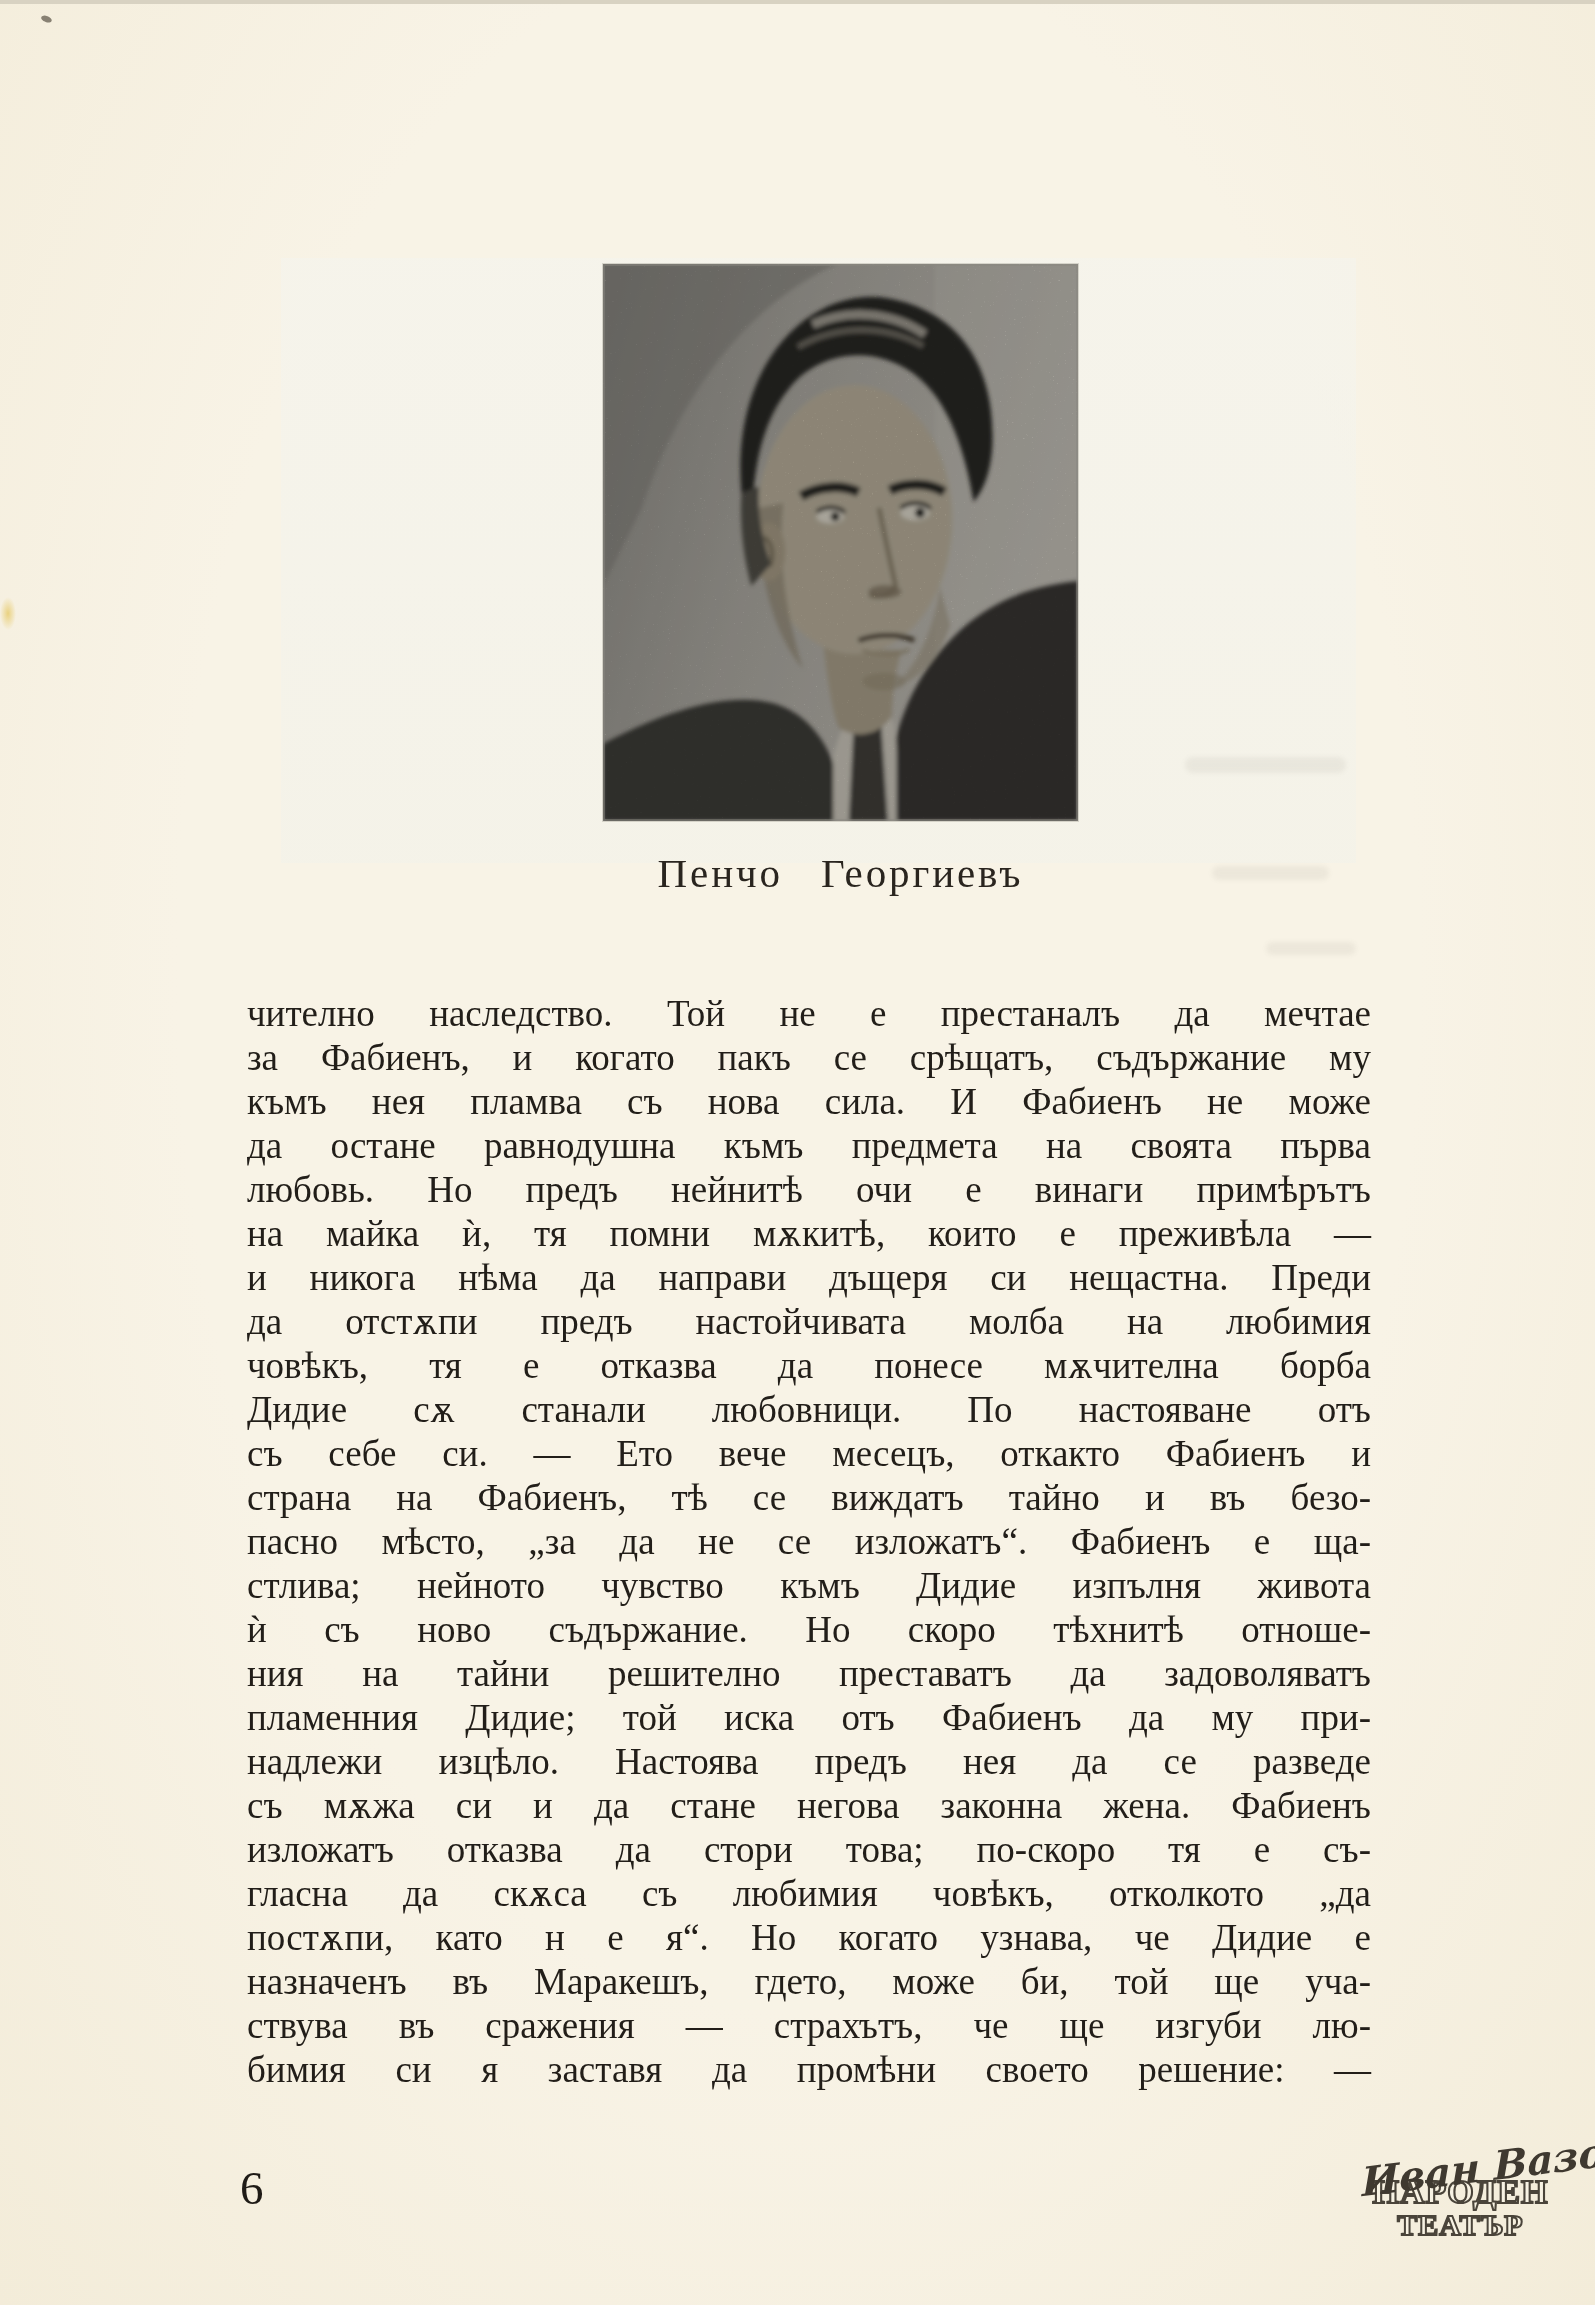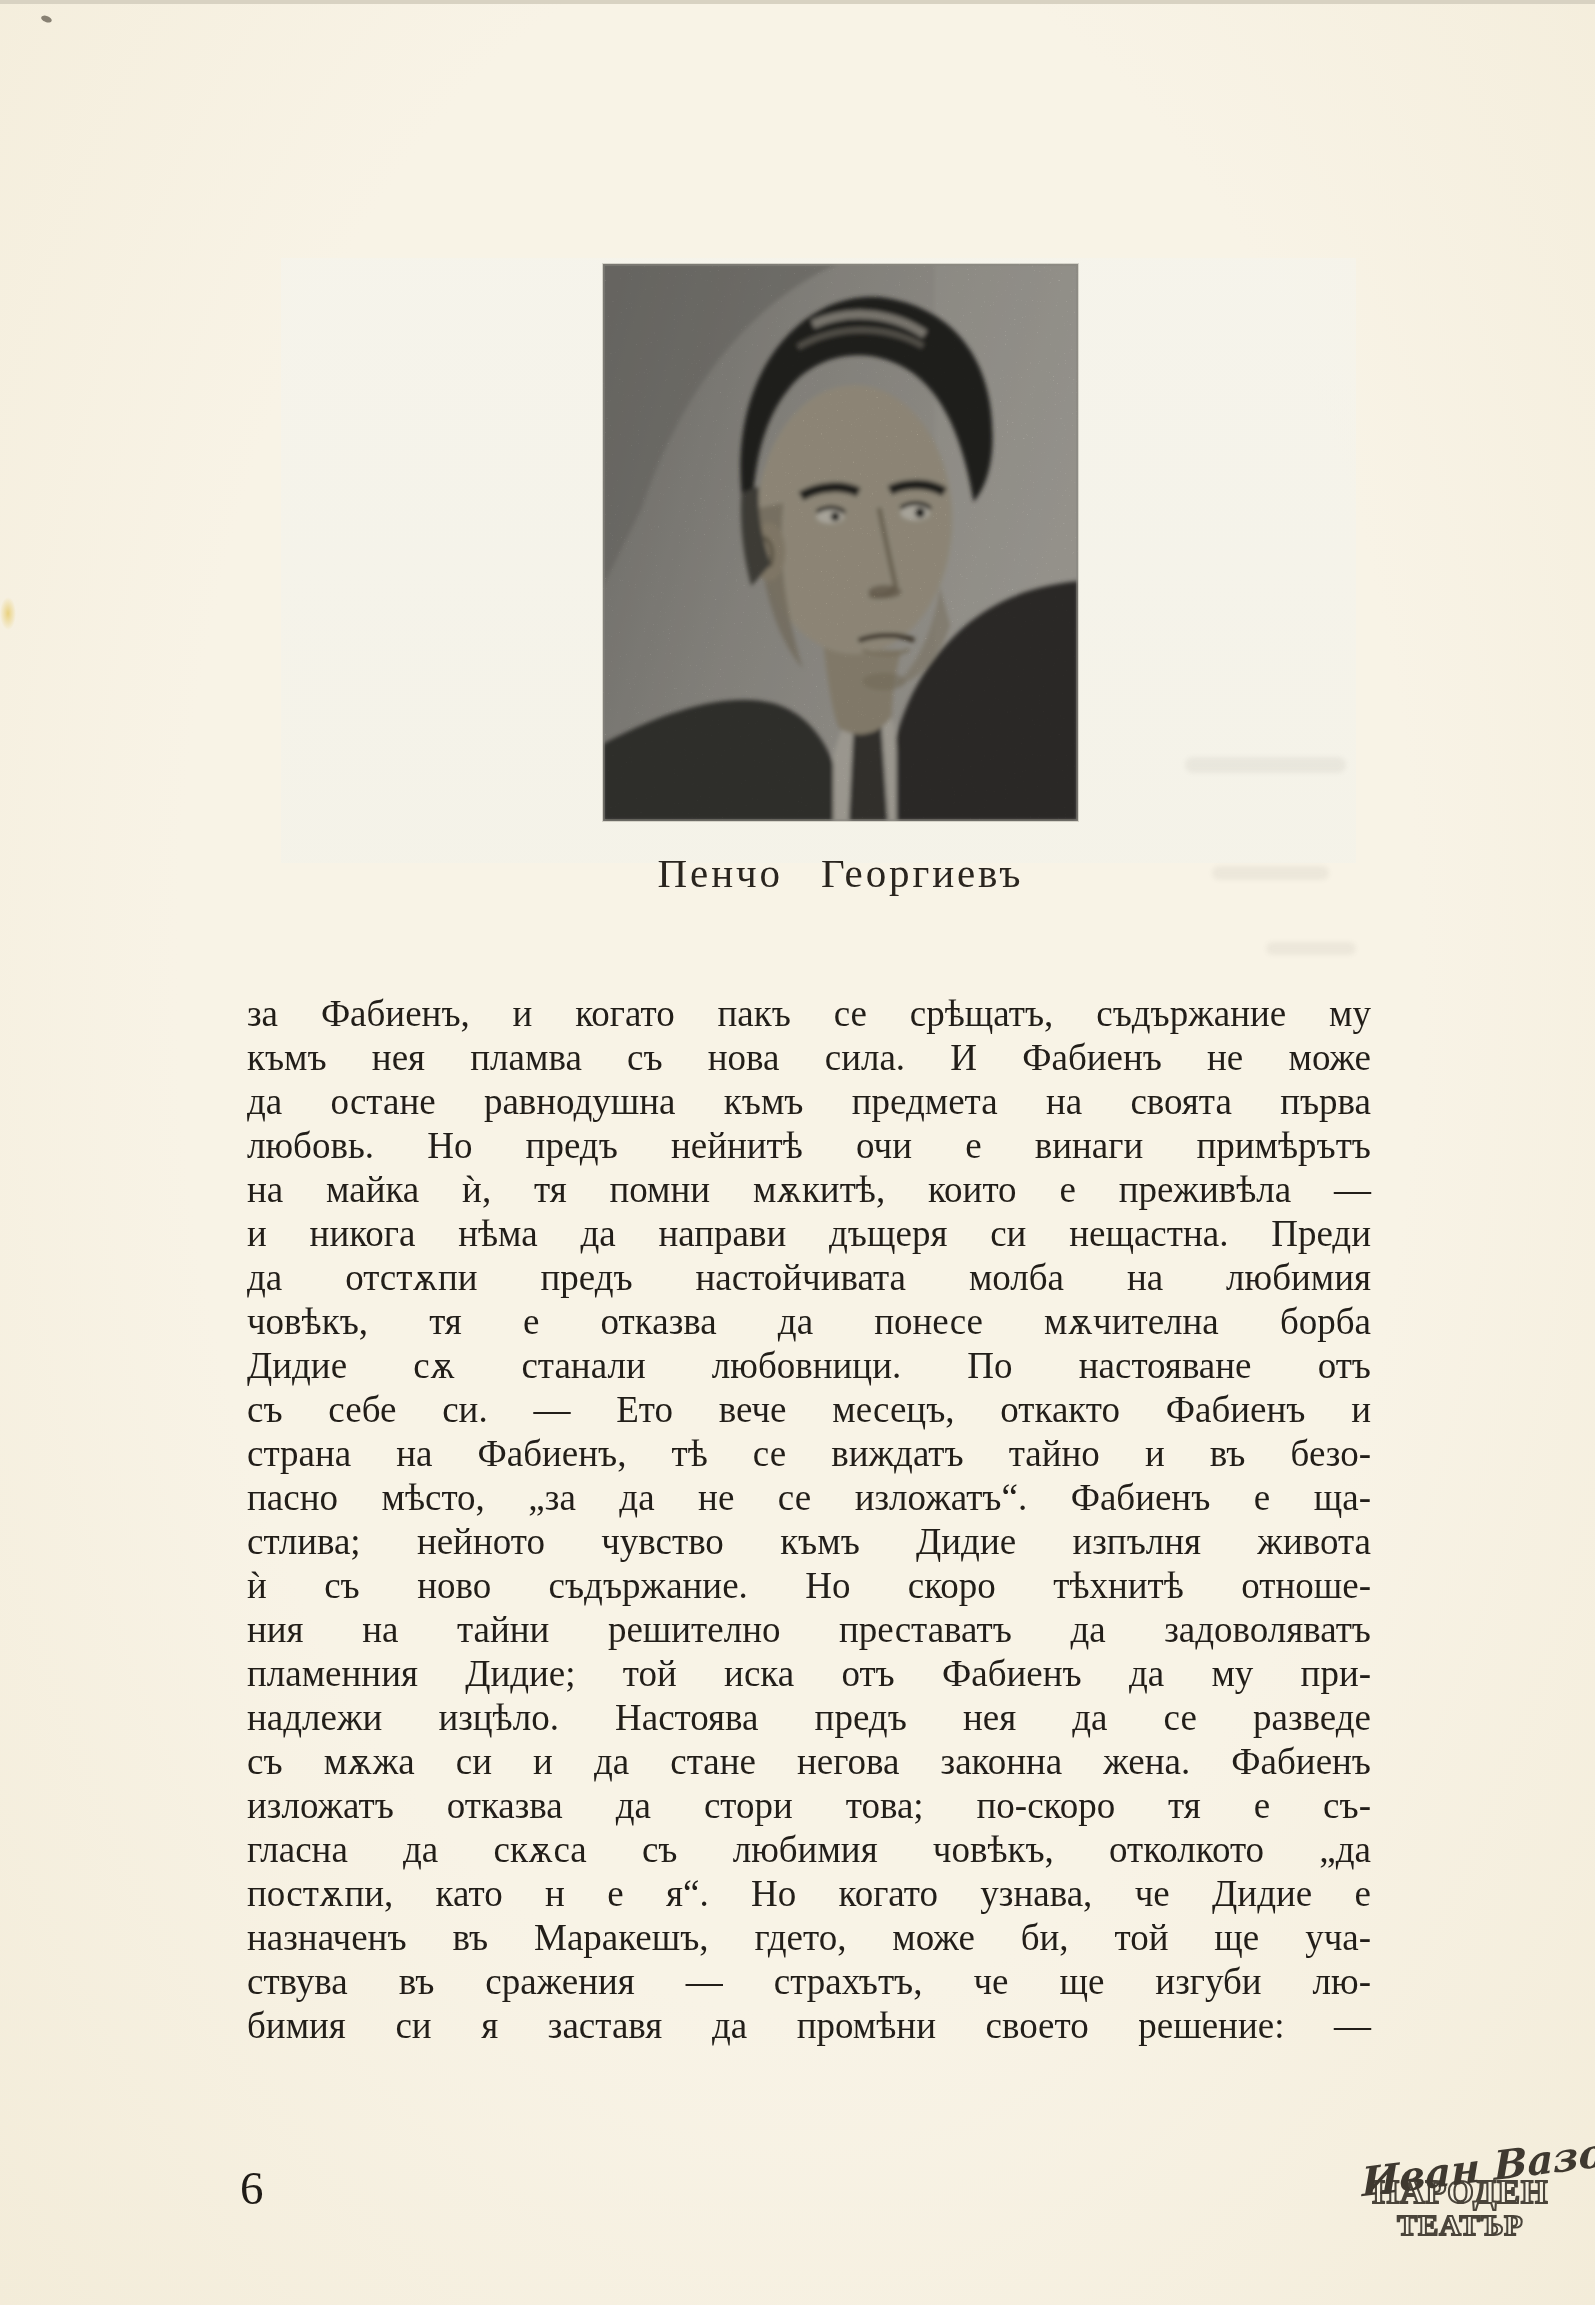--- a/index.html
+++ b/index.html
@@ -124,20 +124,21 @@
         <path d="M345,330 C340,375 322,410 300,432 C320,430 345,405 356,370 Z" fill="#a79c85" opacity="0.6"></path>
       </g>
       <rect width="487" height="571" filter="url(#grain)" opacity="0.28"></rect>
       <rect x="1" y="1" width="485" height="569" fill="none" stroke="#8a887f" stroke-width="2" opacity="0.5"></rect>
     </svg>
   </figure>
 
   <div class="caption">Пенчо Георгиевъ</div>
 
   <div class="body-text">
+    <div class="line">чително наследство. Той не е престаналъ да мечтае</div>
     <div class="line">за Фабиенъ, и когато пакъ се срѣщатъ, съдържание му</div>
     <div class="line">къмъ нея пламва съ нова сила. И Фабиенъ не може</div>
     <div class="line">да остане равнодушна къмъ предмета на своята първа</div>
     <div class="line">любовь. Но предъ нейнитѣ очи е винаги примѣрътъ</div>
     <div class="line">на майка ѝ, тя помни мѫкитѣ, които е преживѣла —</div>
     <div class="line">и никога нѣма да направи дъщеря си нещастна. Преди</div>
     <div class="line">да отстѫпи предъ настойчивата молба на любимия</div>
     <div class="line">човѣкъ, тя е отказва да понесе мѫчителна борба</div>
     <div class="line">Дидие сѫ станали любовници. По настояване отъ</div>
     <div class="line">съ себе си. — Ето вече месецъ, откакто Фабиенъ и</div>

